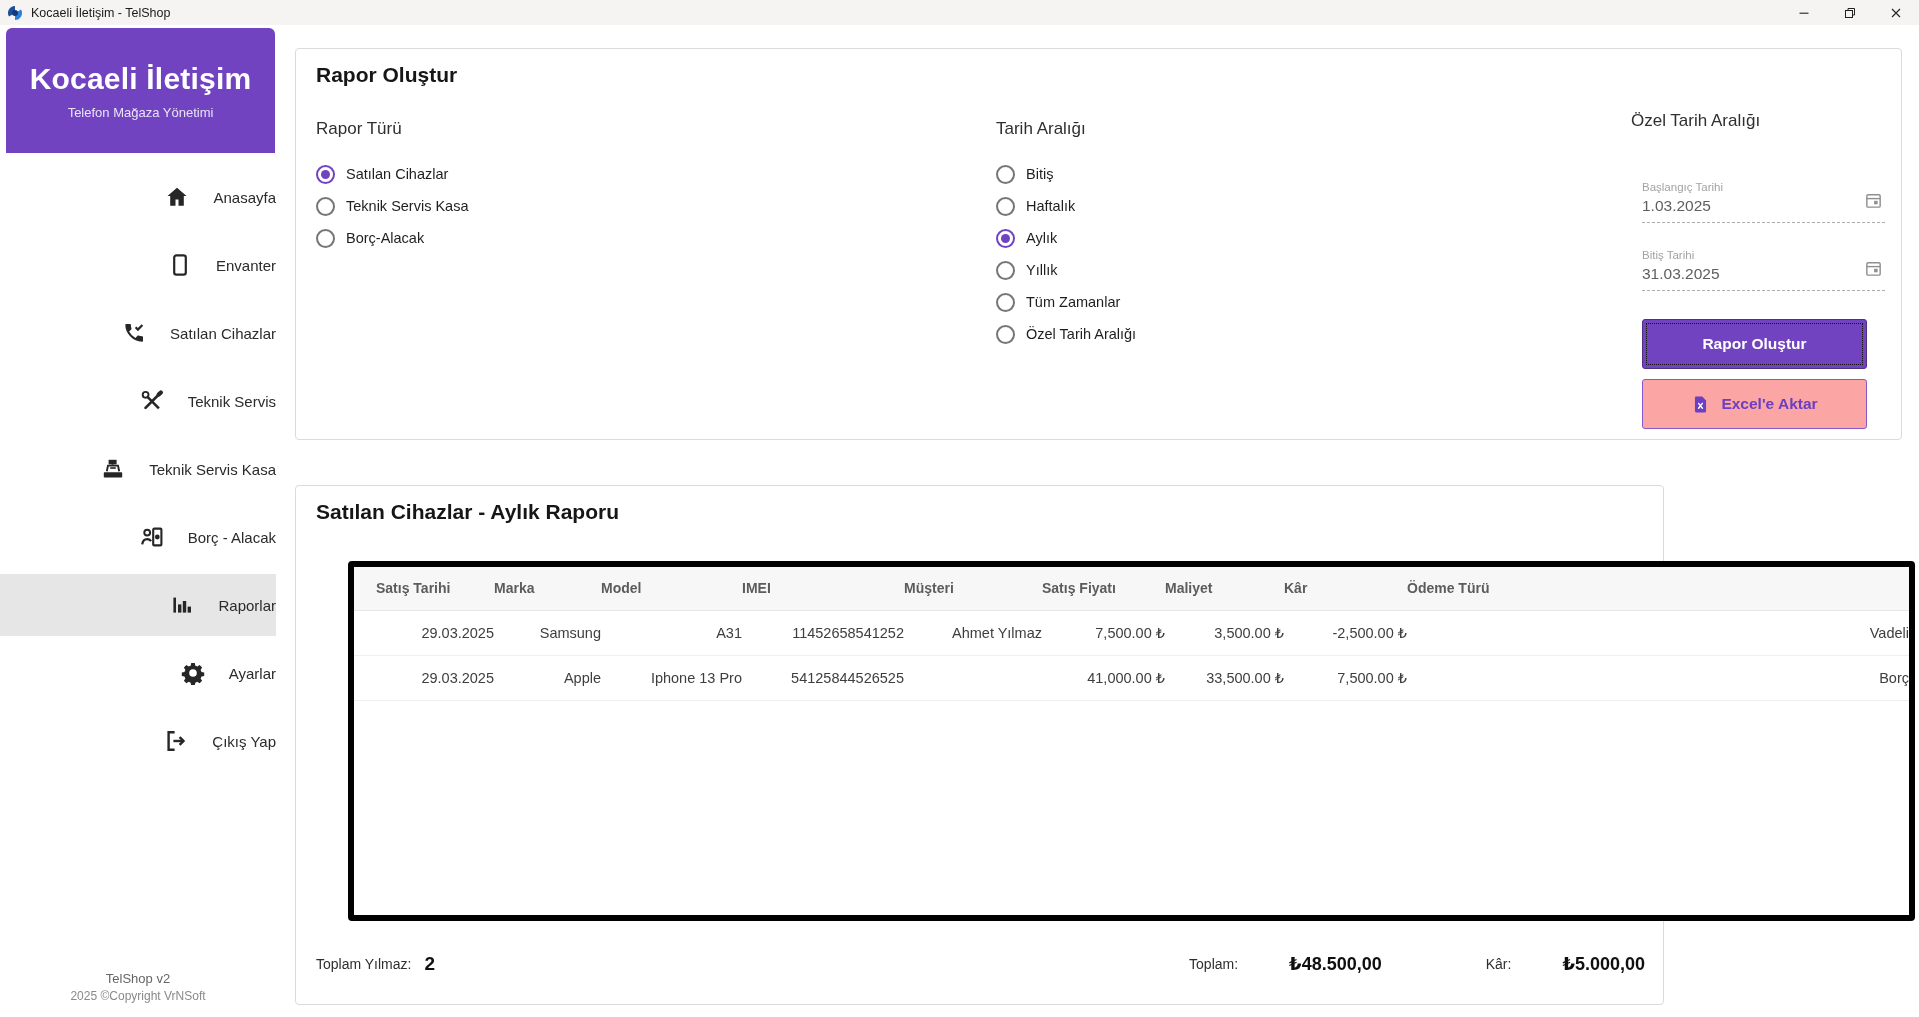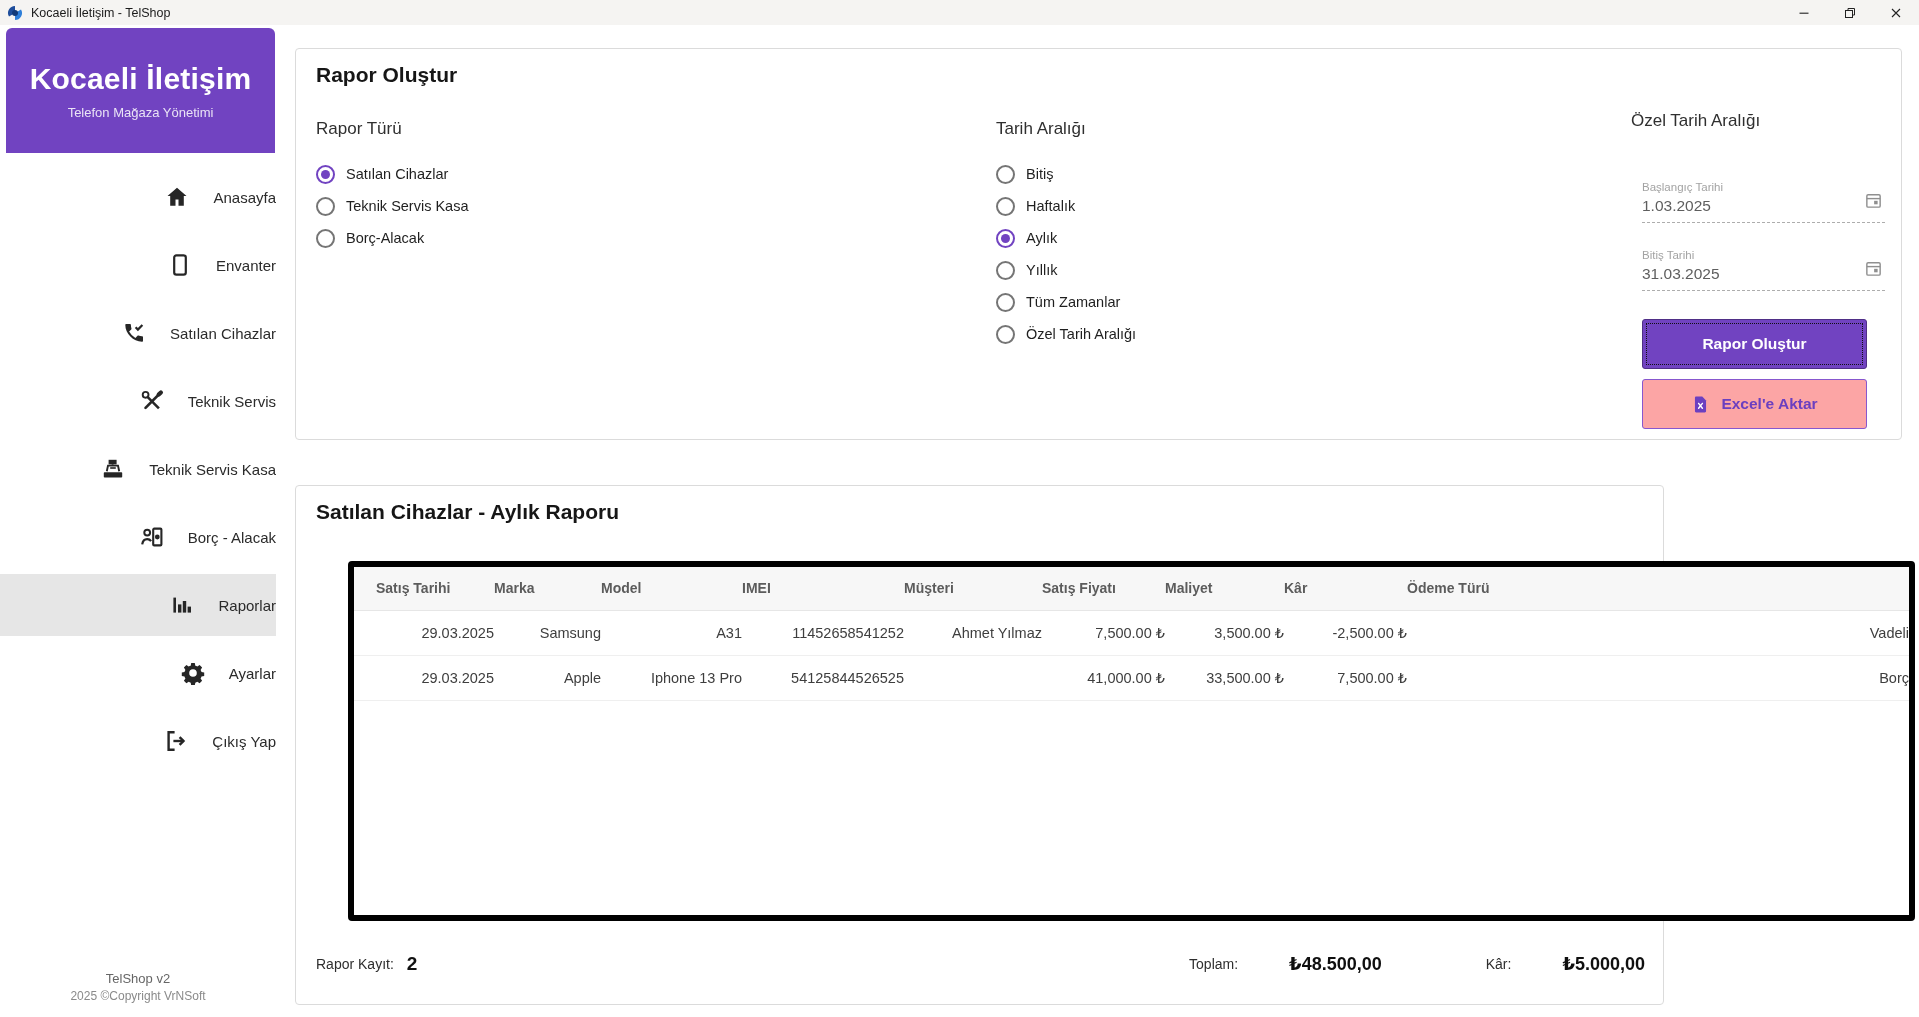--- a/index.html
+++ b/index.html
@@ -355,21 +355,21 @@
               <td>33,500.00 ₺</td>
               <td>7,500.00 ₺</td>
               <td>Borç</td>
             </tr>
           </tbody>
       </table>
     </div>
 
     <div class="summary">
       <div class="sum-left">
-        <span class="sum-label">Rapor Kayıt:</span>
+        <span class="sum-label">Toplam Yılmaz:</span>
         <span class="sum-count">2</span>
       </div>
       <div class="sum-right">
         <span class="sum-label">Toplam:</span>
         <span class="sum-money">₺48.500,00</span>
         <span class="sum-label sum-gap">Kâr:</span>
         <span class="sum-money">₺5.000,00</span>
       </div>
     </div>
   </section>

